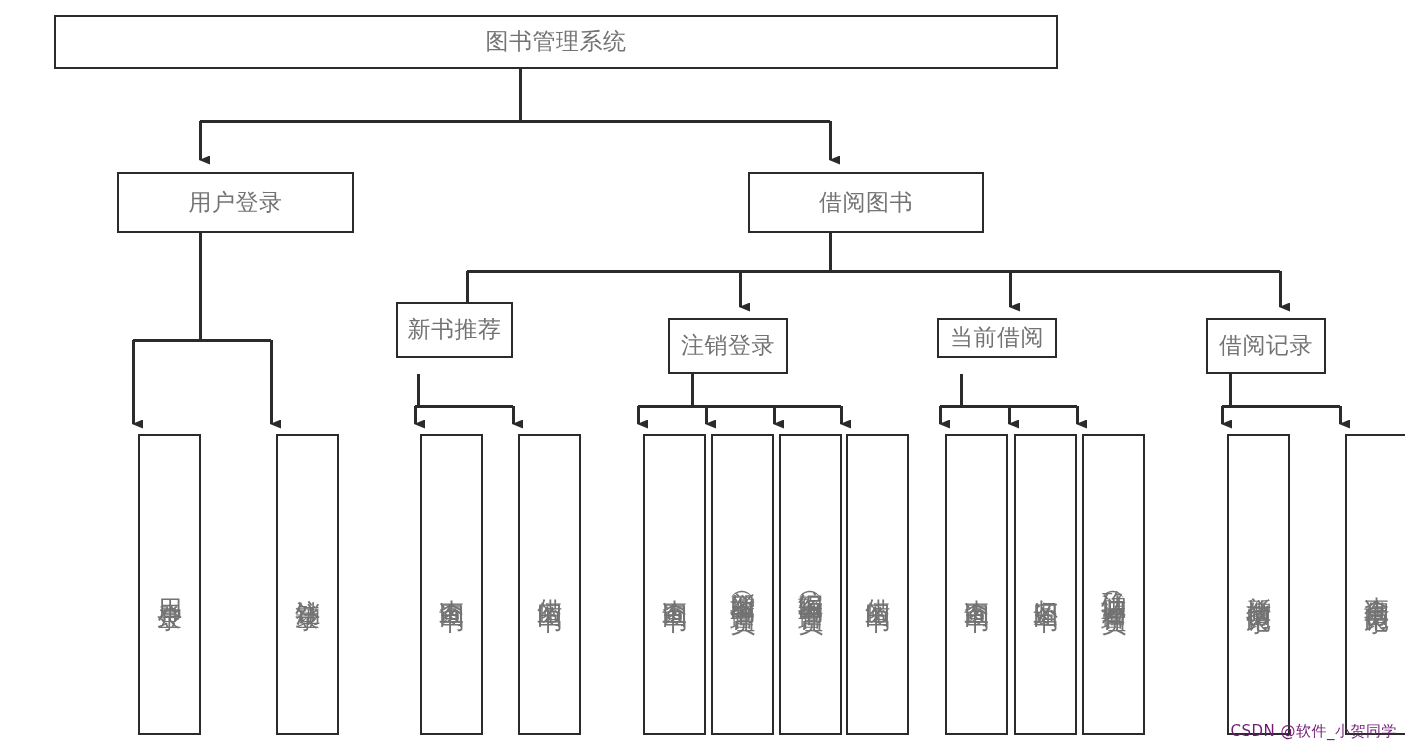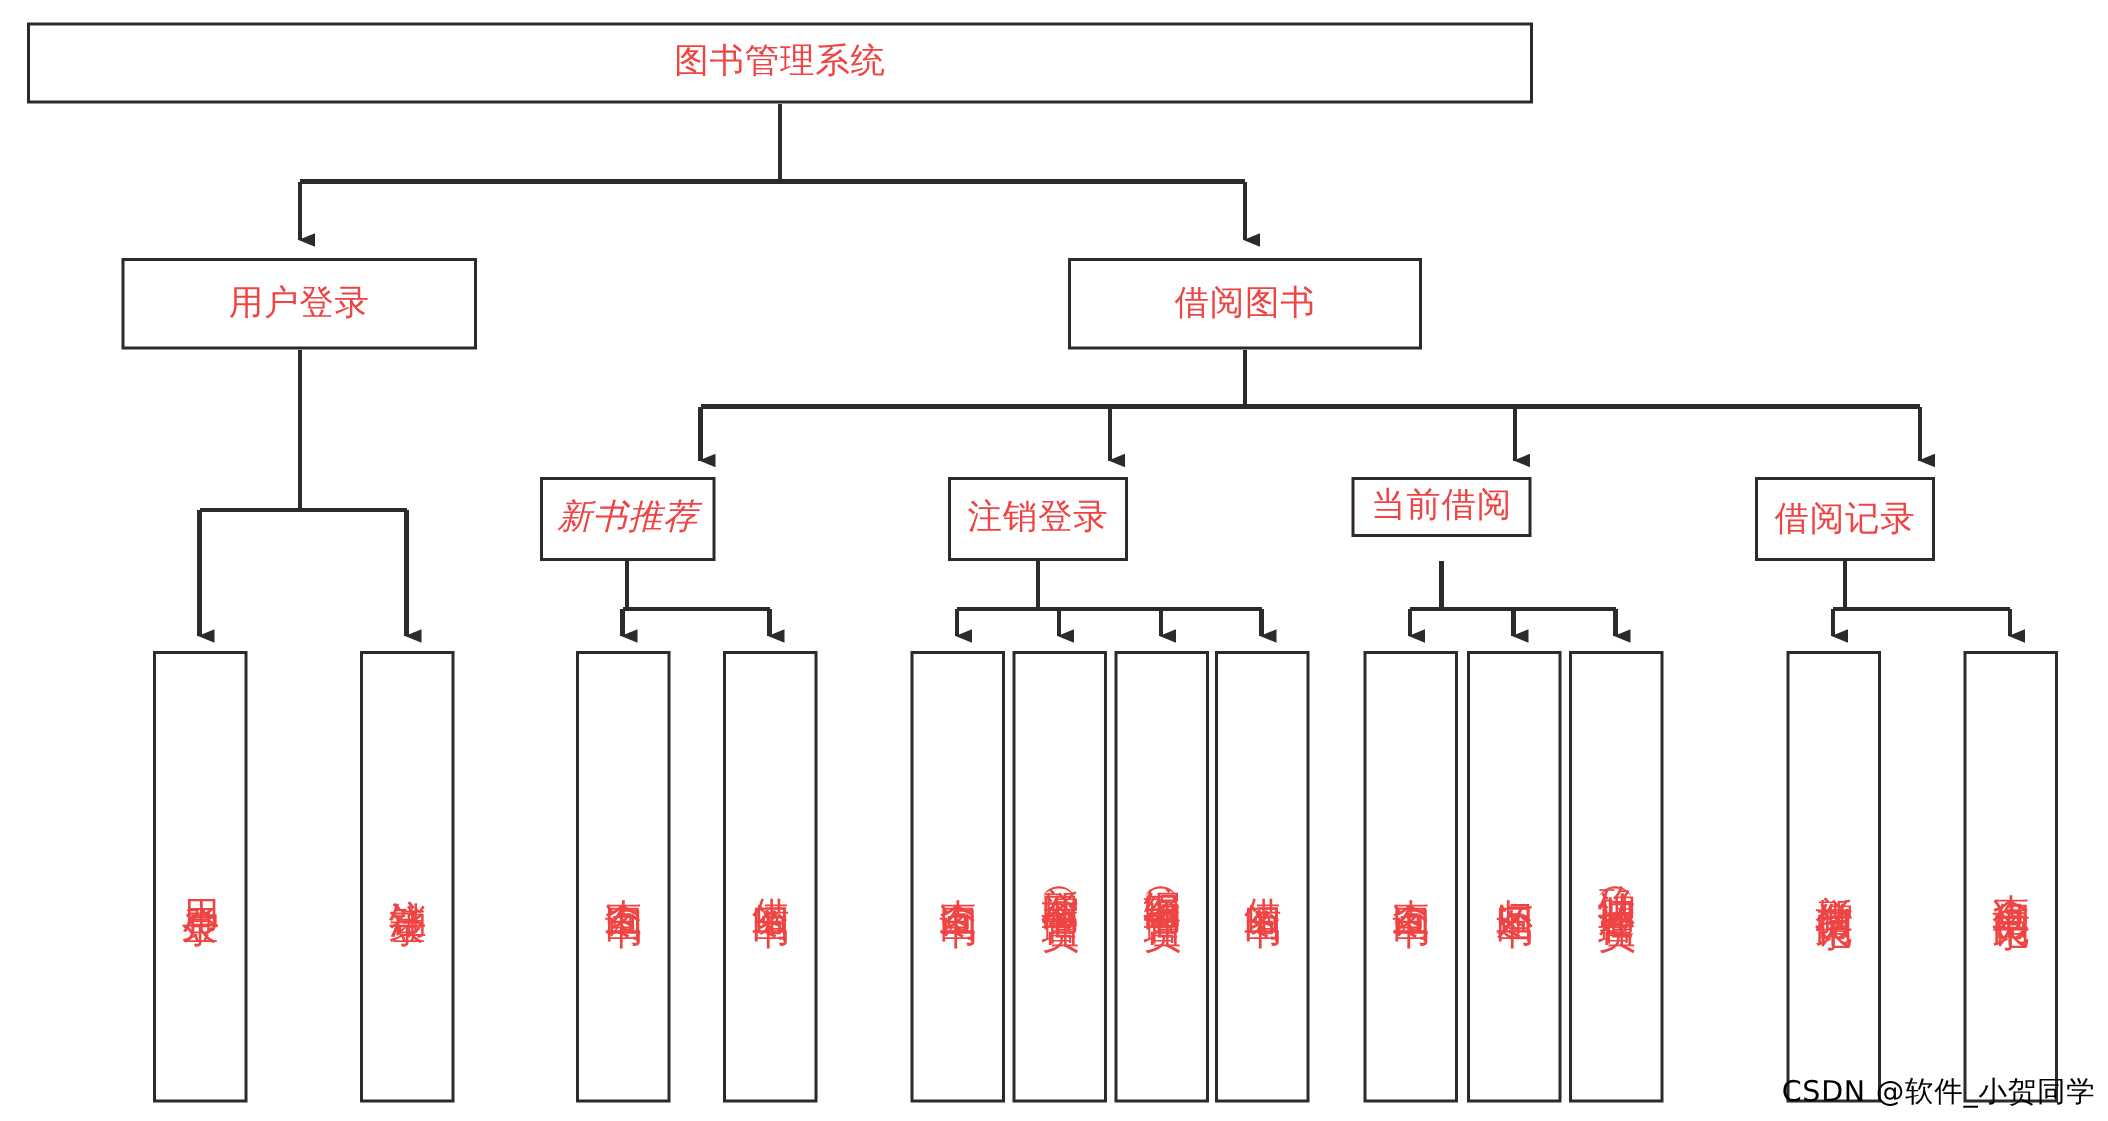--- a/index.html
+++ b/index.html
@@ -26,21 +26,22 @@
     pointer-events: none;
   }
   .node {
     position: absolute;
     box-sizing: border-box;
     border: 2.5px solid #2b2b2b;
     background: #ffffff;
     display: flex;
     align-items: center;
     justify-content: center;
-    color: #ef4444;
+    color: #737373;
+    margin-left: 36px;
   }
   .node .label {
     display: block;
     text-align: center;
     line-height: 1.12;
     white-space: pre;
   }
   .node.horiz .label {
     font-size: 23px;
     letter-spacing: 0.5px;
@@ -54,22 +55,22 @@
     text-orientation: upright;
     font-size: 25px;
     line-height: 1.18;
     letter-spacing: 3px;
     white-space: nowrap;
   }
   #watermark {
     position: absolute;
     right: 8px;
     bottom: 6px;
-    font-size: 19px;
-    color: #000000;
+    font-size: 15px;
+    color: #701a75;
     letter-spacing: 0.5px;
     white-space: nowrap;
   }
 </style>
 </head>
 <body>
 
 <div id="canvas">
 
   <svg id="wires" viewBox="0 0 1405 747" xmlns="http://www.w3.org/2000/svg">
@@ -126,21 +127,21 @@
     <span class="label">图书管理系统</span>
   </div>
 
   <div class="node horiz" style="left:81px; top:172px; width:237px; height:61px;">
     <span class="label">用户登录</span>
   </div>
   <div class="node horiz" style="left:712px; top:172px; width:236px; height:61px;">
     <span class="label">借阅图书</span>
   </div>
 
-  <div class="node horiz" style="left:360px; top:318px; width:117px; height:56px;font-style:italic;">
+  <div class="node horiz" style="left:360px; top:302px; width:117px; height:56px;">
     <span class="label">新书推荐</span>
   </div>
   <div class="node horiz" style="left:632px; top:318px; width:120px; height:56px;">
     <span class="label">注销登录</span>
   </div>
   <div class="node horiz" style="left:901px; top:318px; width:120px; height:40px;">
     <span class="label">当前借阅</span>
   </div>
   <div class="node horiz" style="left:1170px; top:318px; width:120px; height:56px;font-family:Liberation Serif, serif;">
     <span class="label">借阅记录</span>

